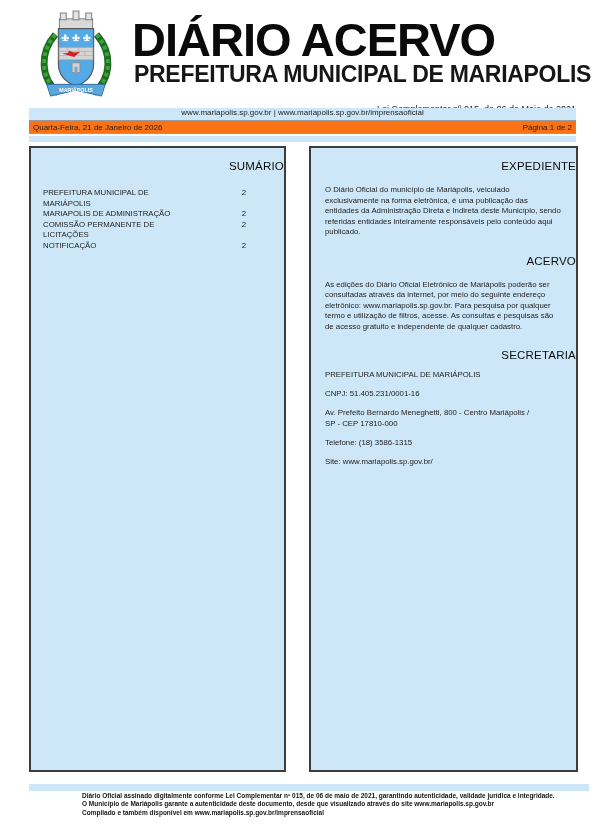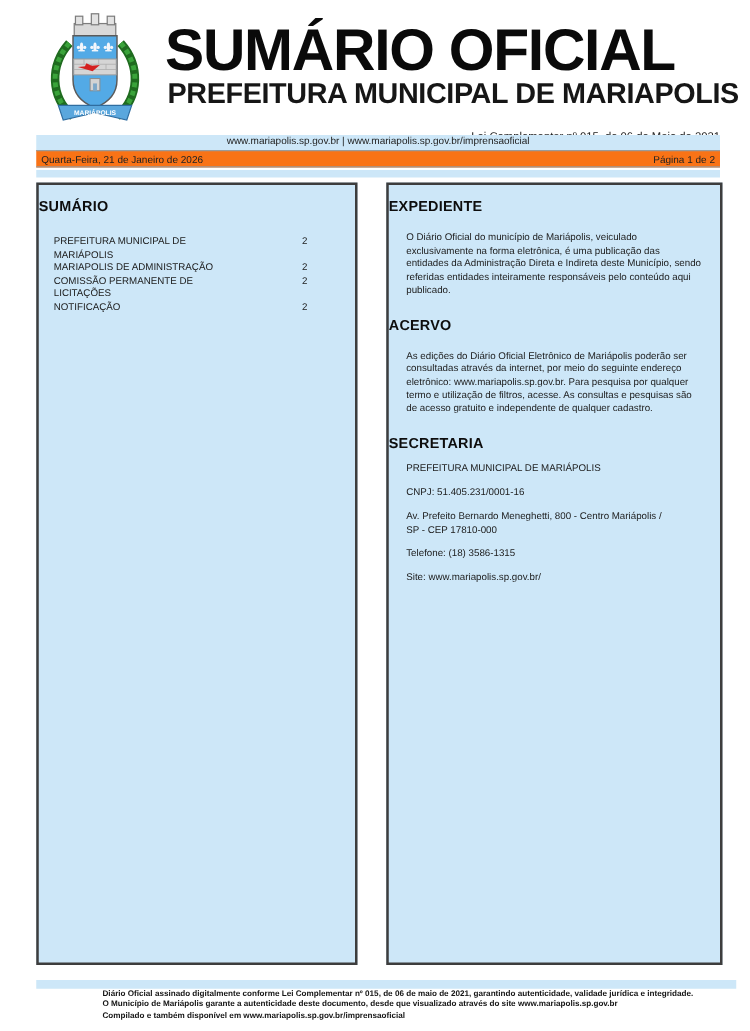--- a/index.html
+++ b/index.html
@@ -39,21 +39,21 @@
   }
   
   :root{--lblue:#cde7f8;--bborder:#3d3d3d;}
   .box{
     position:absolute;top:146px;background:var(--lblue);
     border:2px solid var(--bborder);box-sizing:border-box;
   }
   .box-left{left:29px;width:257px;height:626px;}
   .box-right{left:309px;width:269px;height:626px;}
   .box h2{
-    margin:12px 0 0 0;text-align:left;font-size:11.5px;font-weight:bold;color:#0d0d0d;
+    margin:12px 0 0 0;text-align:right;font-size:11.5px;font-weight:normal;color:#0d0d0d;
     letter-spacing:0.2px;
   }
   .toc{margin:16px 12px 0 12px;}
   .toc-item{display:flex;justify-content:space-between;align-items:flex-start;}
   .toc-label{max-width:140px;font-size:7.8px;line-height:1.35;color:#1c1c1c;}
   .toc-page{font-size:7.8px;color:#1c1c1c;padding-right:26px;line-height:1.35;}
   .body-par{
     margin:13px 14px 0 14px;font-size:7.8px;line-height:1.35;color:#1c1c1c;text-align:left;
   }
   .box-right h2.mid{margin-top:17px;}
@@ -133,21 +133,21 @@
         <rect x="43.4" y="61" width="3.2" height="6" fill="#7da8c9"></rect>
       </g>
     </g>
 
     <g>
       <path d="M15,79 L75,79 L71,91 L45,85 L19,91 Z" fill="#5aa7dd" stroke="#2f6da0" stroke-width="1"></path>
       <text x="45" y="86.5" text-anchor="middle" font-size="5.5" font-weight="bold" fill="#ffffff" font-family="Liberation Sans, sans-serif">MARIÁPOLIS</text>
     </g>
   </svg>
 
-  <div class="masthead-title">SUMÁRIO OFICIAL</div>
+  <div class="masthead-title">DIÁRIO ACERVO</div>
   <div class="masthead-sub">PREFEITURA MUNICIPAL DE MARIAPOLIS</div>
   <div class="law-line">Lei Complementar nº 015, de 06 de Maio de 2021</div>
 
   <div class="bar-url">
     <span>www.mariapolis.sp.gov.br | www.mariapolis.sp.gov.br/imprensaoficial</span>
   </div>
   <div class="bar-meta">
     <span class="m-left">Quarta-Feira, 21 de Janeiro de 2026</span>
     <span class="m-right">Página 1 de 2</span>
   </div>

